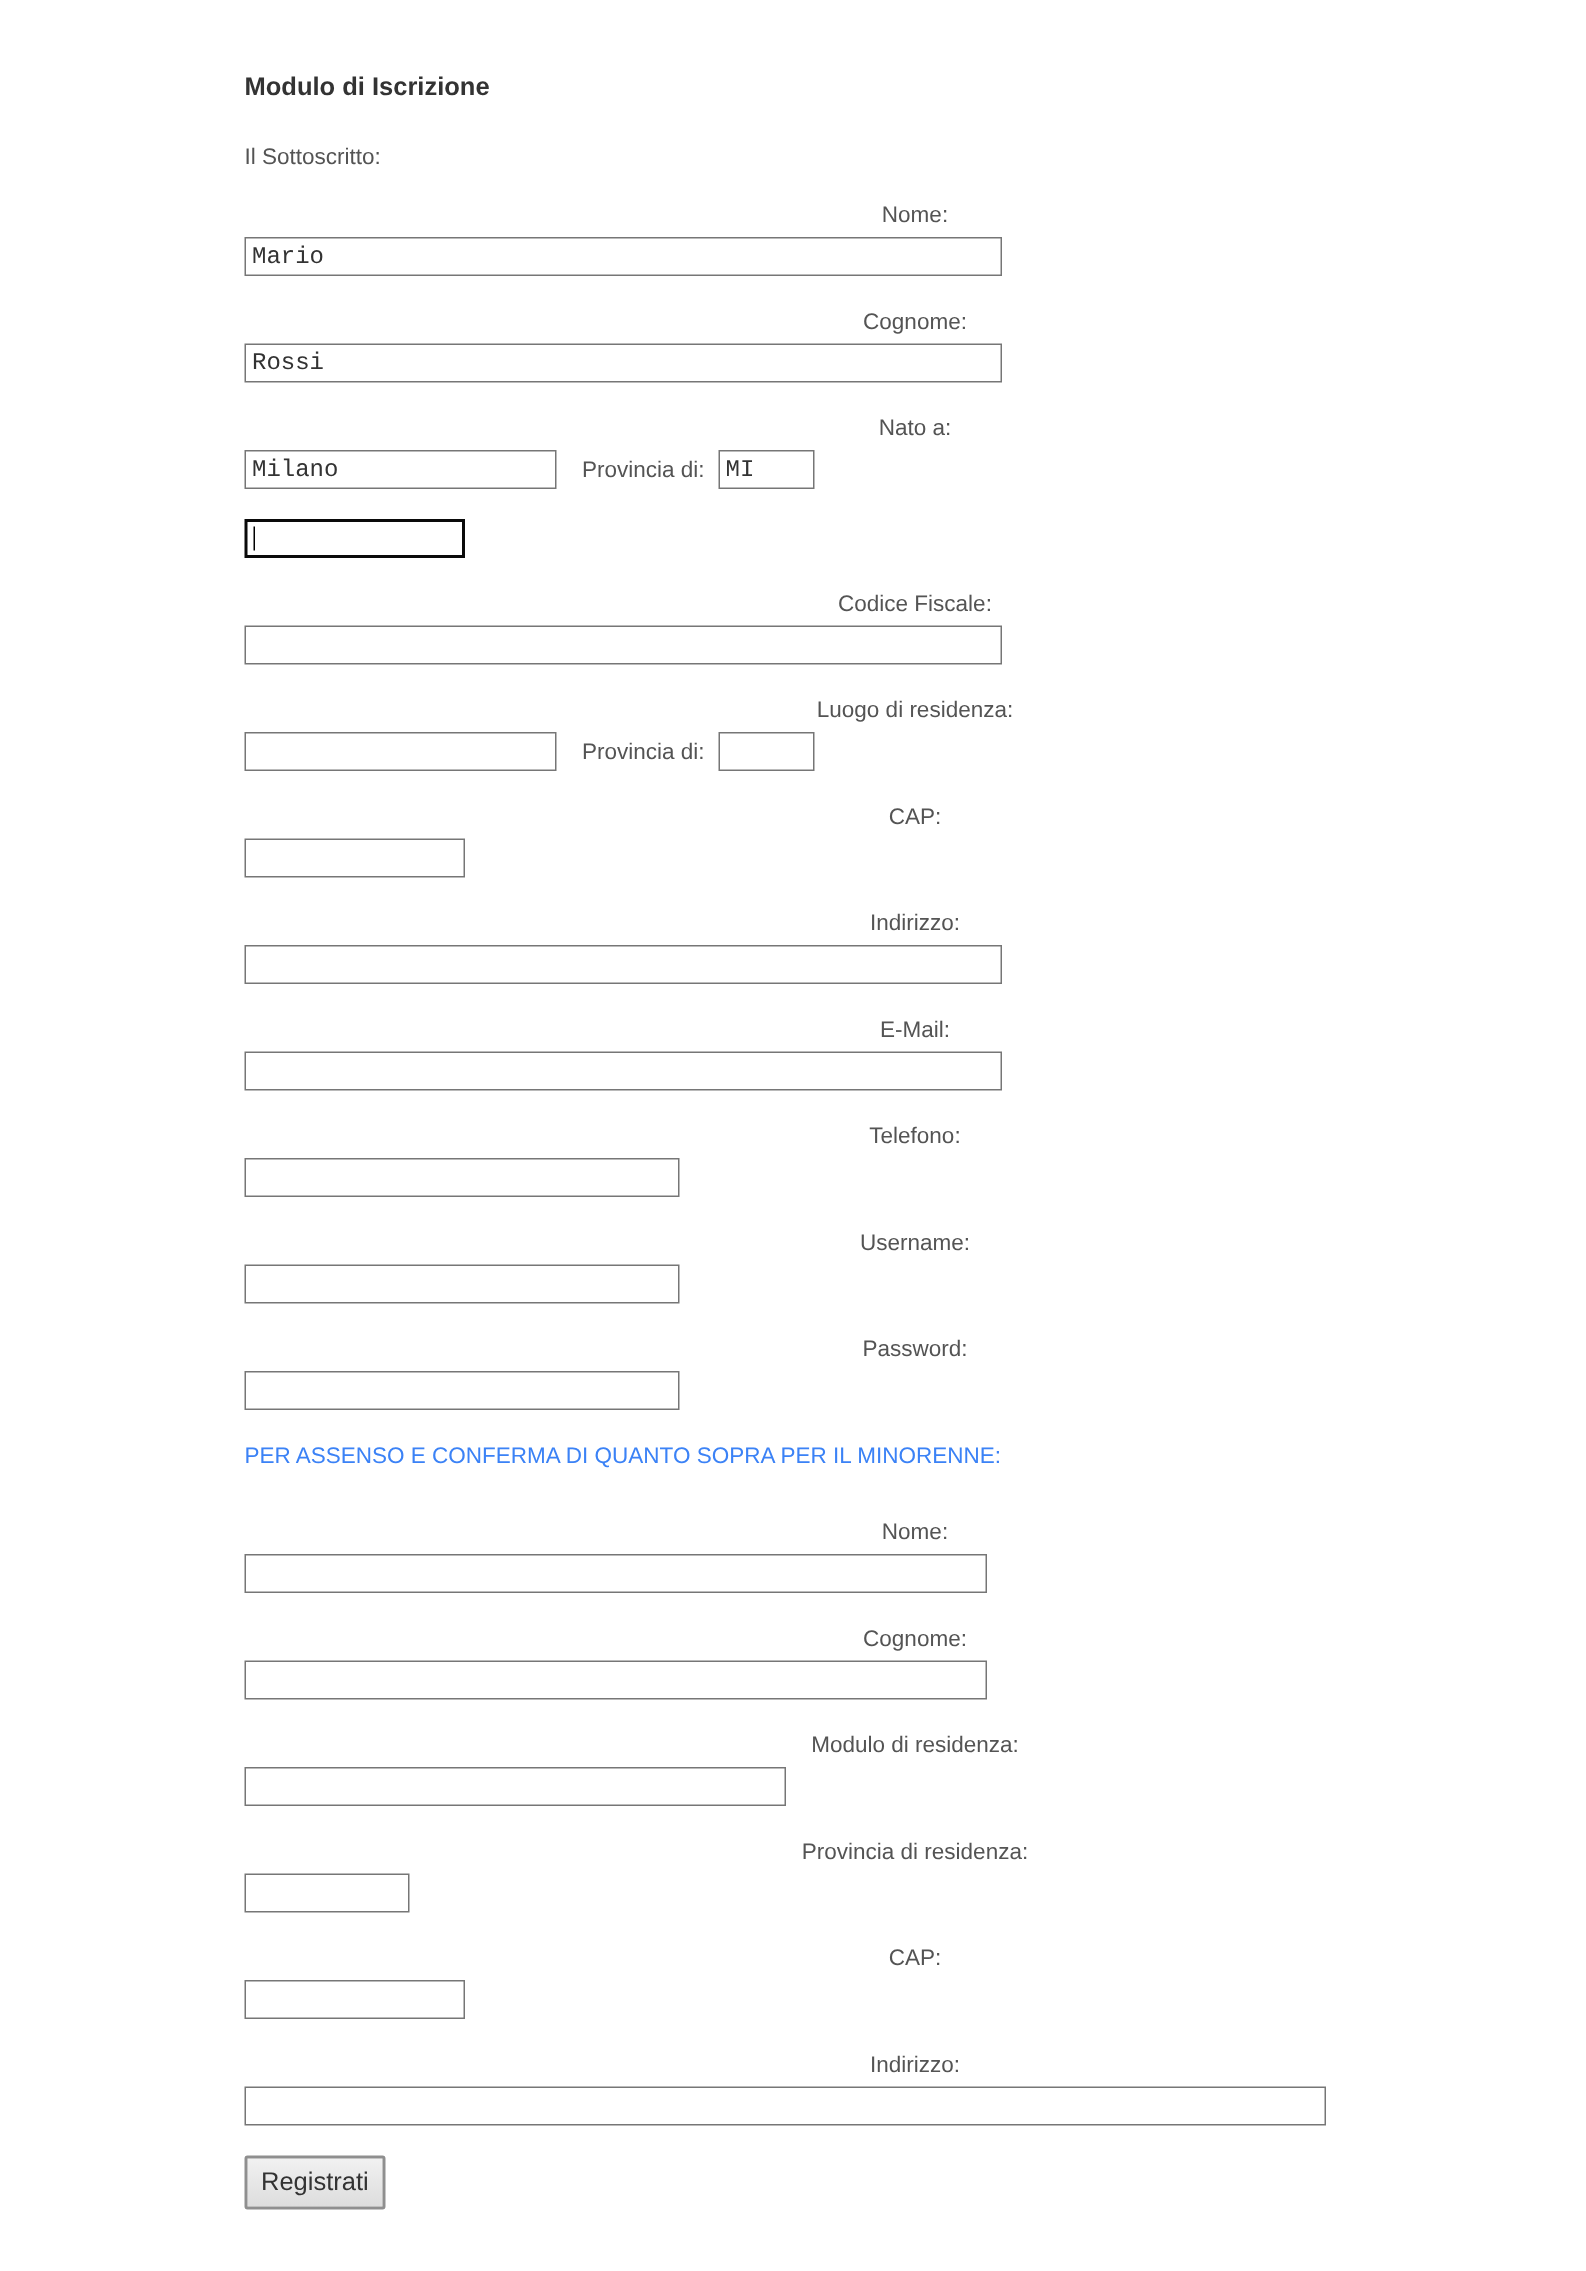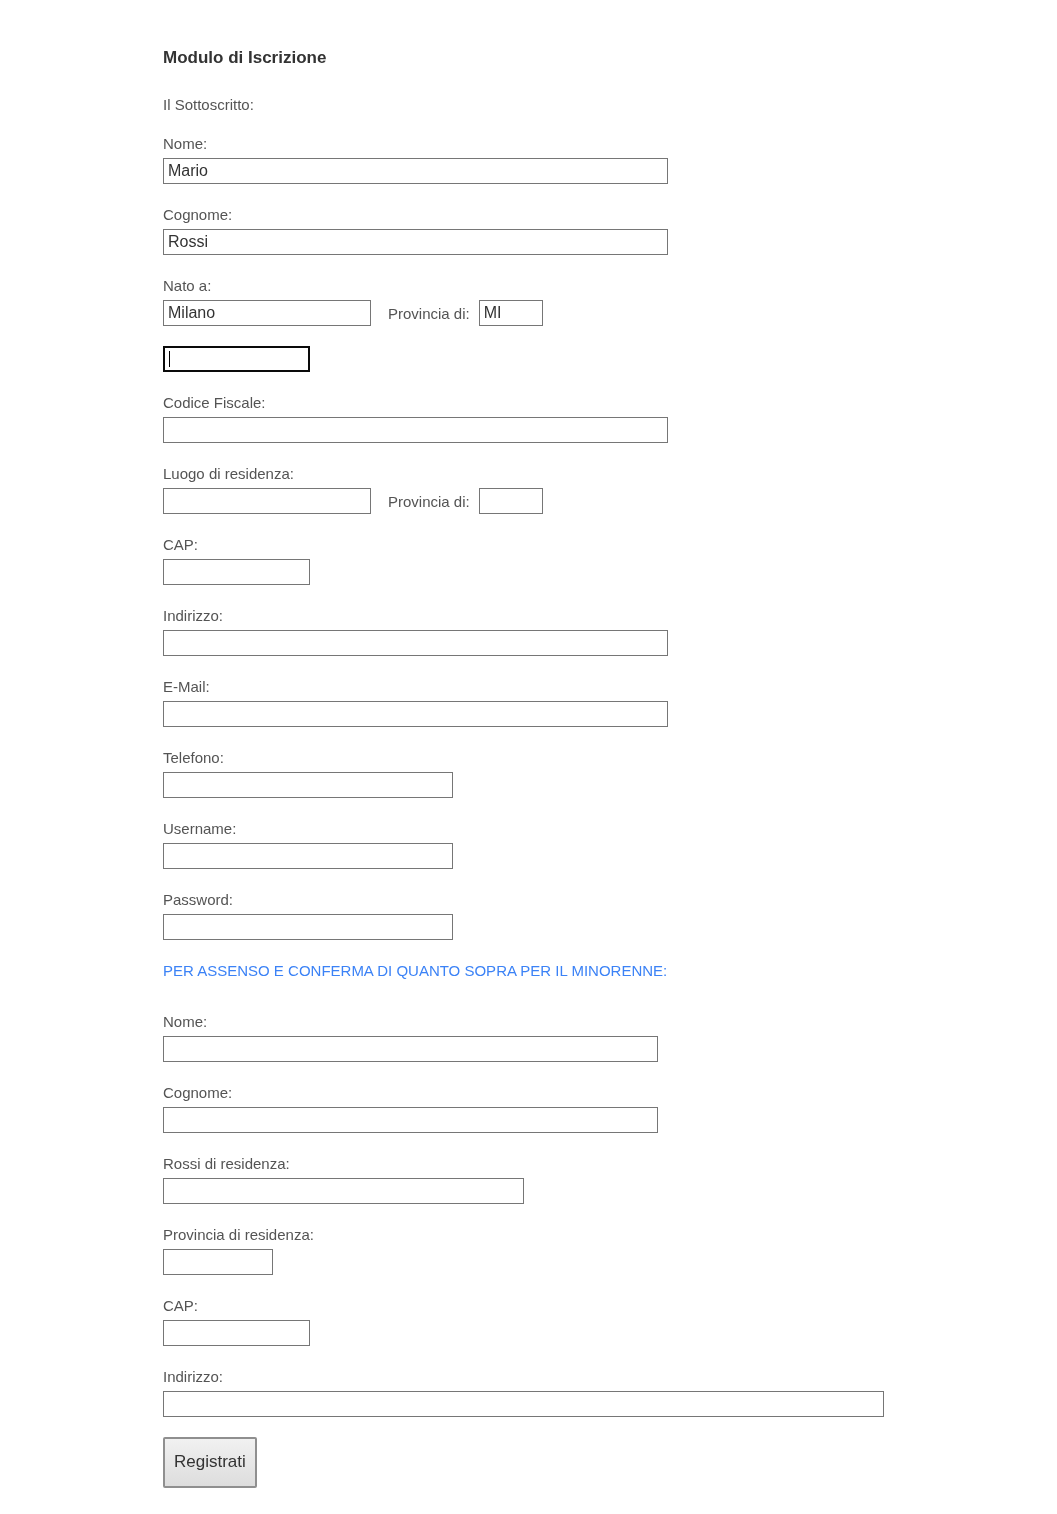--- a/index.html
+++ b/index.html
@@ -31,27 +31,28 @@
   }
   .group {
     margin: 0 0 20px 0;
   }
   .field-label {
     display: block;
     font-size: 15px;
     color: #545454;
     line-height: 21px;
     margin: 16px 0 4px 0;
+    text-align: center;
   }
   .inp {
     box-sizing: border-box;
     height: 26px;
     border: 1px solid #767676;
     background: #ffffff;
-    font-family: Liberation Sans, sans-serif;
+    font-family: Liberation Mono, monospace;
     font-size: 16px;
     color: #333333;
     padding: 1px 4px;
     display: block;
   }
   .inline-row {
     display: flex;
     align-items: center;
   }
   .inline-row .inp { display: inline-block; }
@@ -88,21 +89,21 @@
   }
   .section-heading {
     font-size: 15px;
     color: #3b82f6;
     line-height: 21px;
     margin: 4px 0 30px 0;
   }
   .submit-btn {
     display: inline-block;
     box-sizing: border-box;
-    height: 51px;
+    height: 36px;
     margin: 0;
     padding: 5px 9px 6px 9px;
     font-family: inherit;
     font-size: 17px;
     color: #333333;
     background: linear-gradient(#f1f1f1, #dddddd);
     border: 2px solid #8f8f8f;
     border-radius: 2px;
     cursor: pointer;
   }
@@ -192,21 +193,21 @@
     <label class="field-label">Nome:</label>
     <input type="text" class="inp w495" value="" style="">
   </div>
 
   <div class="group">
     <label class="field-label">Cognome:</label>
     <input type="text" class="inp w495" value="" style="">
   </div>
 
   <div class="group">
-    <label class="field-label">Rossi di residenza:</label>
+    <label class="field-label">Modulo di residenza:</label>
     <input type="text" class="inp w361" value="" style="">
   </div>
 
   <div class="group">
     <label class="field-label">Provincia di residenza:</label>
     <input type="text" class="inp w110" value="" style="">
   </div>
 
   <div class="group">
     <label class="field-label">CAP:</label>

